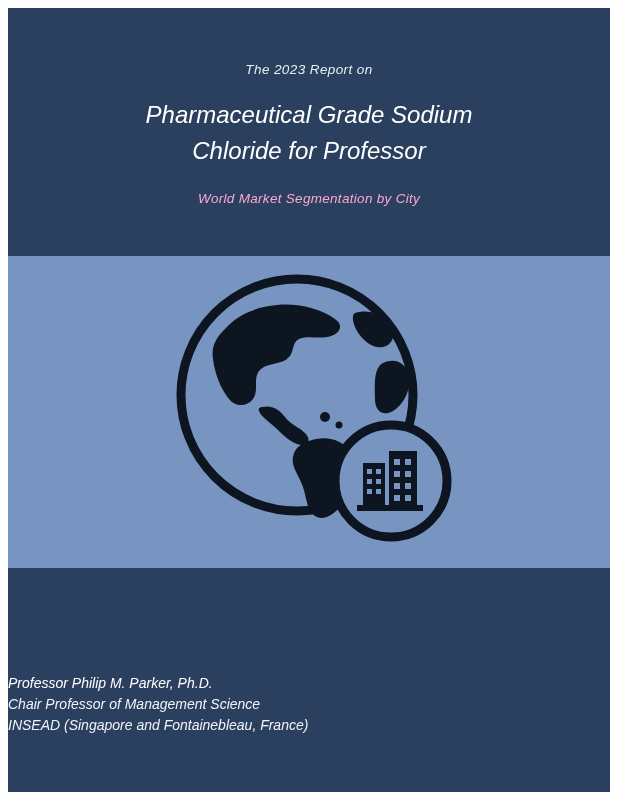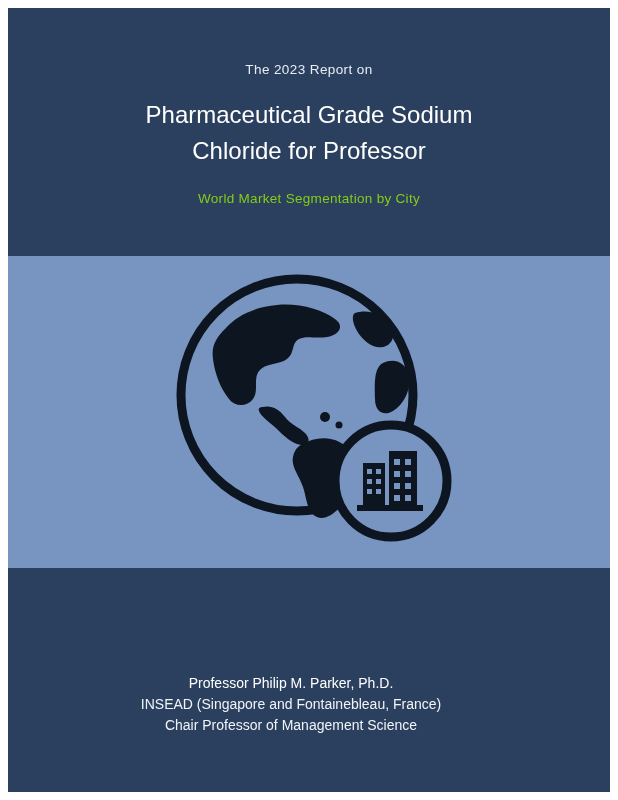--- a/index.html
+++ b/index.html
@@ -12,20 +12,21 @@
     height: 800px;
     font-family: "Liberation Sans", sans-serif;
     overflow: hidden;
   }
   .page {
     position: relative;
     width: 574px;
     height: 800px;
     background: #ffffff;
     box-sizing: border-box;
+    font-style: italic;
   }
   .cover {
     position: absolute;
     left: 8px;
     top: 8px;
     width: 602px;
     height: 784px;
     background: #2b405e;
     overflow: hidden;
   }
@@ -51,21 +52,21 @@
     font-size: 24px;
     line-height: 36px;
     font-weight: 400;
     color: #ffffff;
     padding: 0 40px;
   }
   .subtitle {
     margin-top: 22px;
     font-size: 13.5px;
     letter-spacing: 0.3px;
-    color: #84cc16;
+    color: #f9a8d4;
     font-weight: 400;
   }
   
   .image-band {
     position: absolute;
     left: 0;
     top: 248px;
     width: 100%;
     height: 312px;
     background: #7795c0;
@@ -82,21 +83,20 @@
     display: block;
     width: 300px;
     height: 290px;
   }
   
   .author-block {
     position: absolute;
     left: 0;
     bottom: 56px;
     width: 100%;
-    text-align: center;
     color: #ffffff;
     padding-right: 36px;
     box-sizing: border-box;
   }
   .author-line {
     font-size: 14px;
     line-height: 21px;
     color: #f0f3f8;
     font-weight: 400;
   }
@@ -196,18 +196,18 @@
             <rect x="246" y="216" width="6" height="6"></rect>
             <rect x="235" y="228" width="6" height="6"></rect>
             <rect x="246" y="228" width="6" height="6"></rect>
           </g>
         </svg>
       </div>
     </div>
 
     <div class="author-block">
       <div class="author-line name">Professor Philip M. Parker, Ph.D.</div>
+      <div class="author-line">Chair Professor of Management Science</div>
       <div class="author-line">INSEAD (Singapore and Fontainebleau, France)</div>
-      <div class="author-line">Chair Professor of Management Science</div>
     </div>
 
   </div>
 </div>
 
 </body></html>

